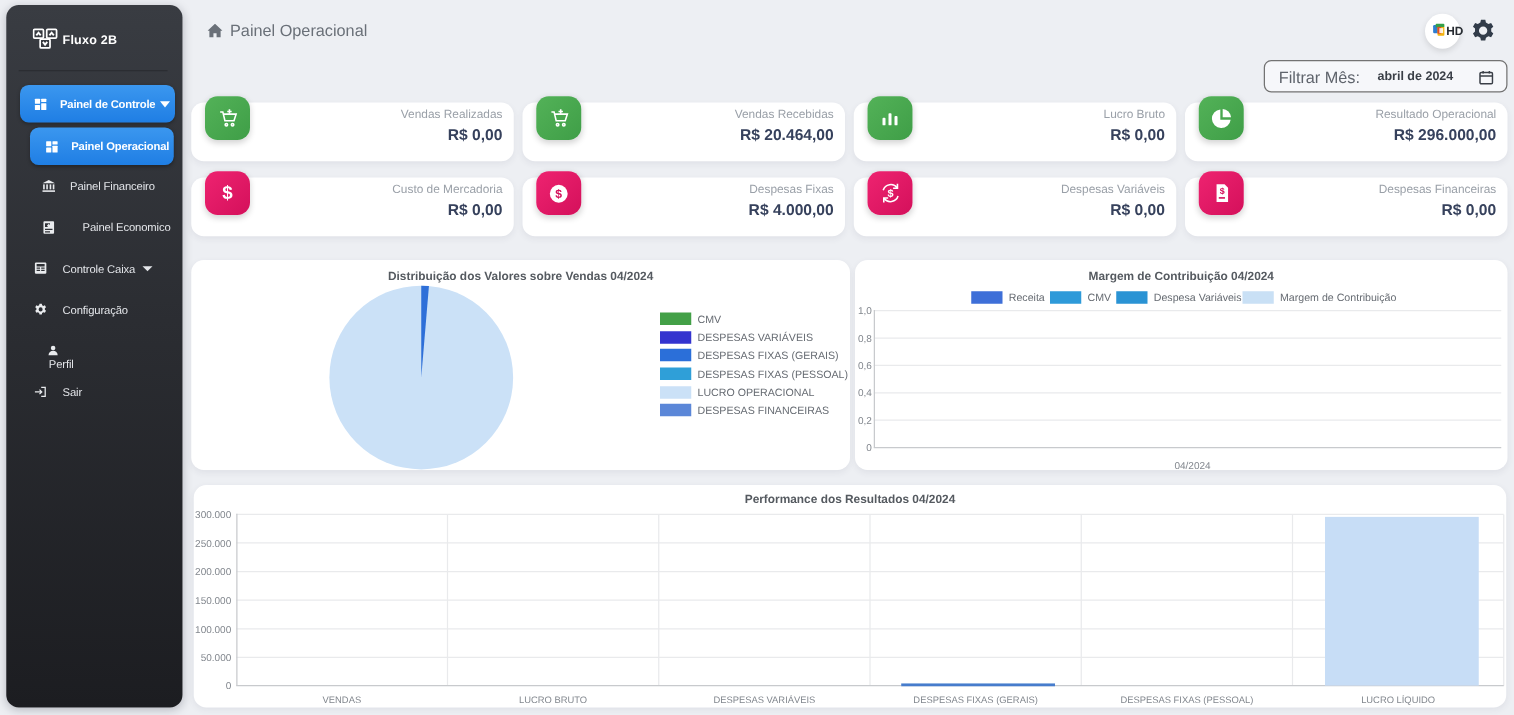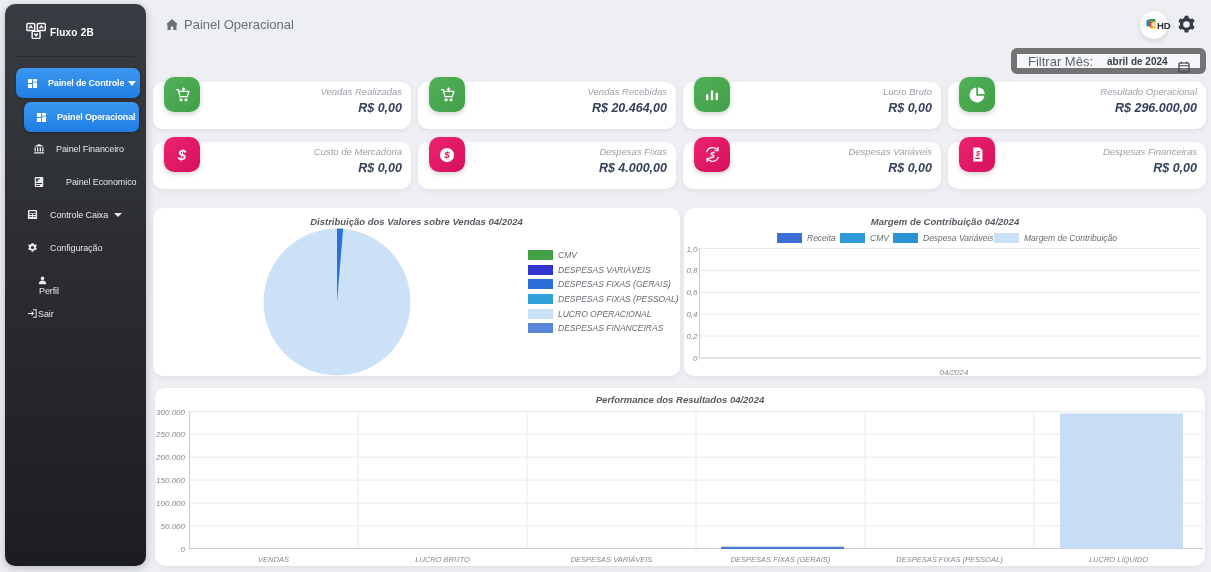--- a/index.html
+++ b/index.html
@@ -37,31 +37,30 @@
     color:#fff; font-size:8.5px; font-weight:bold; text-align:center; line-height:26px;
     letter-spacing:.2px;
   }
 
   
   .pagetitle { position:absolute; left:184px; top:17px; font-size:13px; color:#6a7078; }
 
   
   .filterbox {
     position:absolute; left:1011px; top:48px; width:195px; height:26px;
-    background:#f6f7fa; border:6px solid #737373; border-radius:6px;
+    background:#f6f7fa; border:1px solid #737373; border-radius:6px;
     display:flex; align-items:center;
   }
   .filterbox .lab { font-size:13px; color:#5f646c; margin-left:11px; }
   .filterbox .val { font-size:10px; color:#3a3f47; font-weight:bold; margin-left:14px; }
 
   
   .card {
     position:absolute; background:#fff; border-radius:10px;
     box-shadow:0 2px 5px rgba(50,60,90,.07);
-    font-style:italic;
   }
   .kcard { width:258px; height:47px; }
   .kicon {
     position:absolute; left:11px; top:-5px; width:36px; height:35px; border-radius:10px;
     display:flex; align-items:center; justify-content:center;
     box-shadow:0 2px 5px rgba(0,0,0,.18);
   }
   .kicon.green { background:linear-gradient(135deg,#53b258,#3f9e47); }
   .kicon.pink  { background:linear-gradient(135deg,#ee2370,#d4105b); }
   .klabel { position:absolute; right:9px; top:4px; font-size:9.5px; color:#9aa0a8; }
@@ -147,21 +146,21 @@
       <path d="M4 20 a8 8 0 0 1 16 0 z"></path>
     </svg>
     <span style="margin-left:12px">Perfil</span>
   </div>
 
   <div class="menu-item" style="left:22px; top:304px;">
     <svg width="11" height="11" viewBox="0 0 24 24" fill="none" stroke="#e9ebee" stroke-width="2.2">
       <path d="M13 4 h7 v16 h-7"></path>
       <path d="M2 12 h12 M10 8 l4 4 -4 4"></path>
     </svg>
-    <span style="">Sair</span>
+    <span style="margin-left:12px">Sair</span>
   </div>
 
 </div>
 
 <svg class="abs" style="left:166px; top:19px;" width="12" height="11" viewBox="0 0 24 22" fill="#6a7078">
   <path d="M12 0 L24 11 L21 11 L21 22 L14.5 22 L14.5 15 L9.5 15 L9.5 22 L3 22 L3 11 L0 11 Z"></path>
 </svg>
 <div class="pagetitle">Painel Operacional</div>
 
 <div class="abs" style="left:1140px; top:11px; width:28px; height:28px; border-radius:50%; background:#fff; box-shadow:0 2px 5px rgba(0,0,0,.12);"></div>

